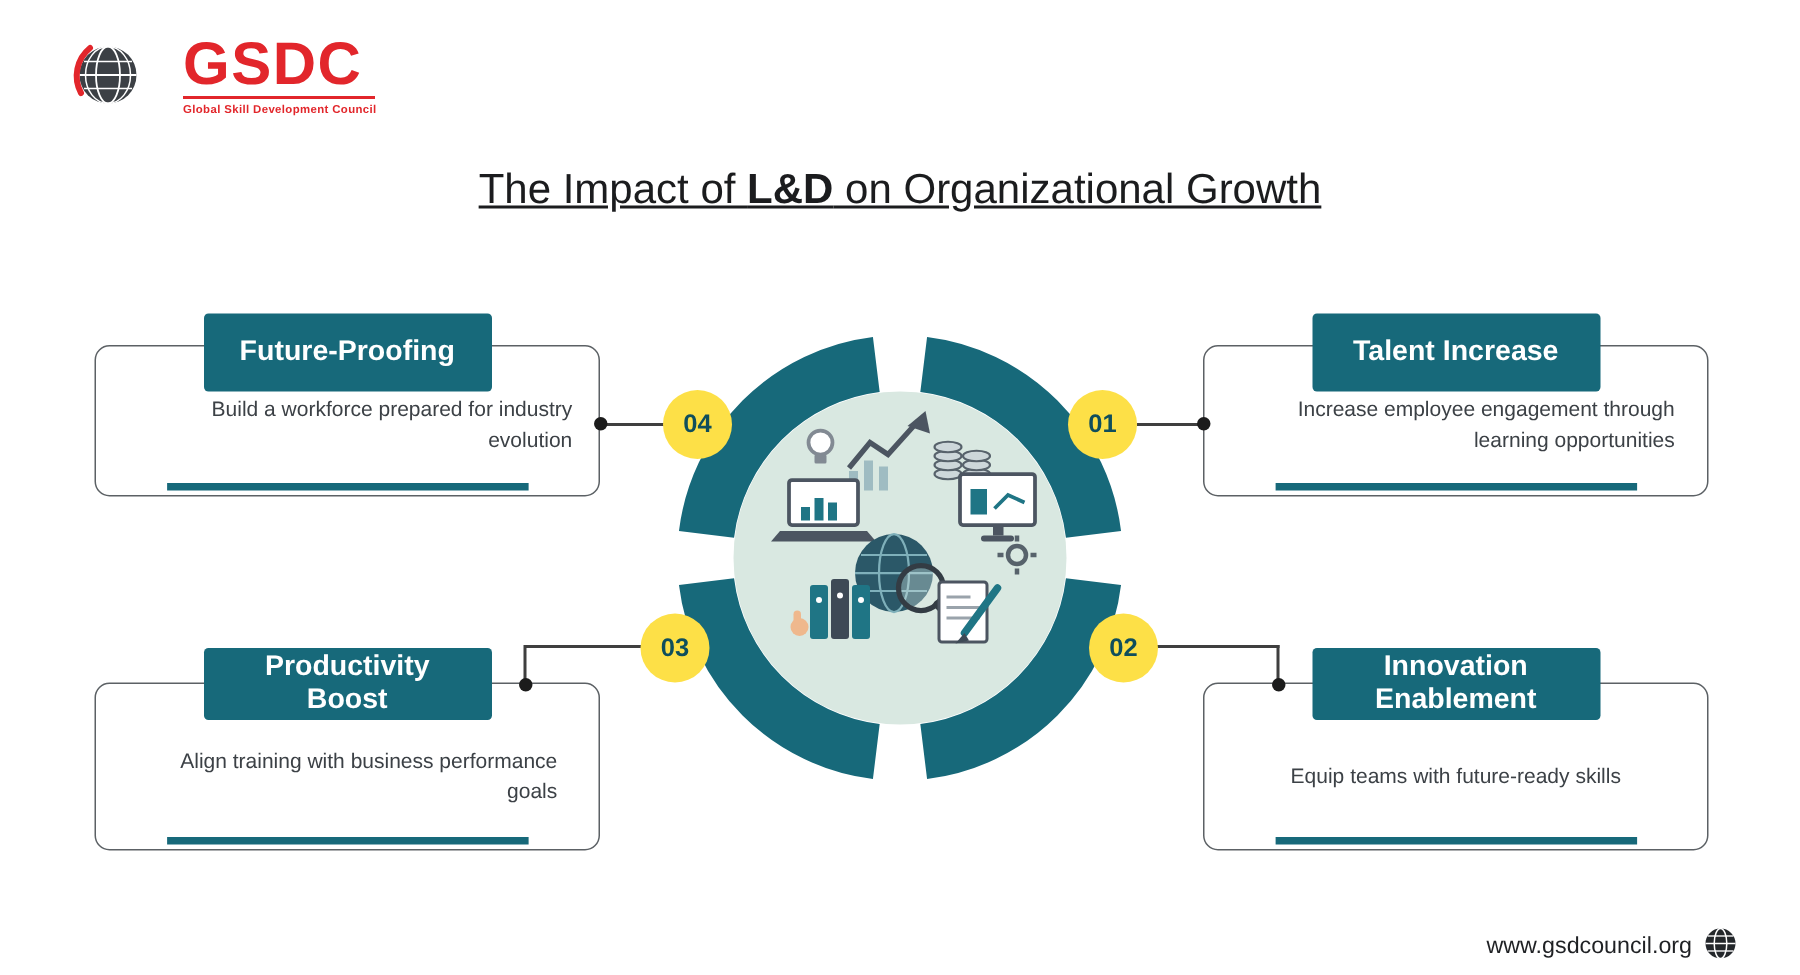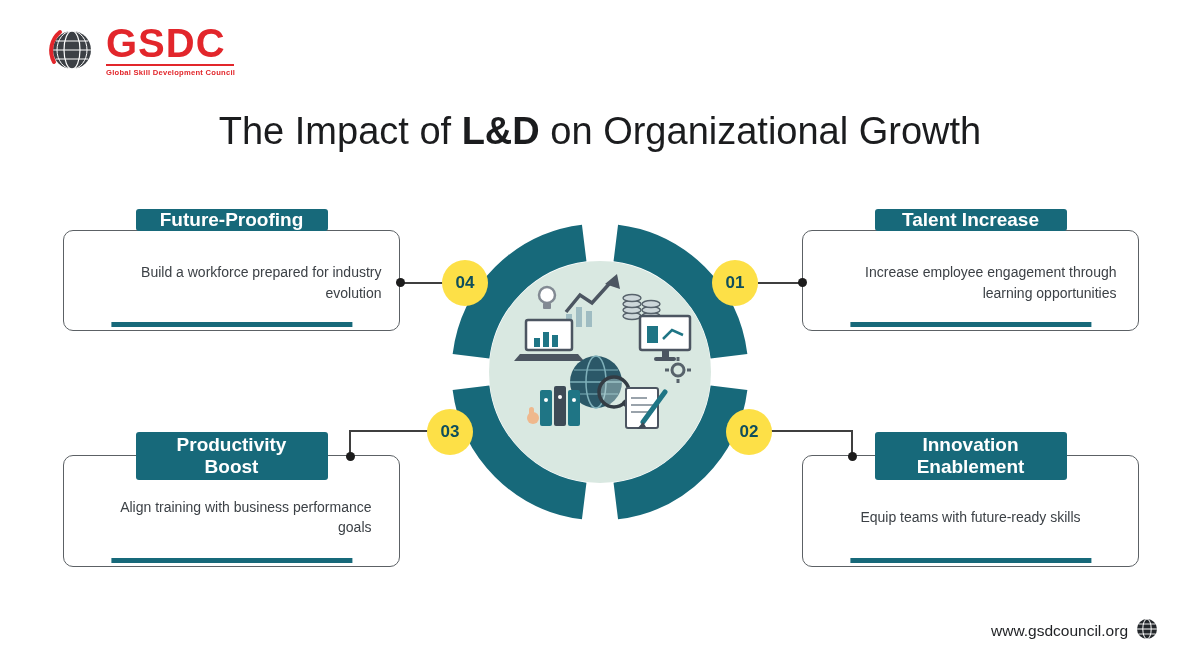--- a/index.html
+++ b/index.html
@@ -1,27 +1,27 @@
 <!DOCTYPE html>
 <html><head>
 <meta charset="utf-8">
 <style>
   html,body{margin:0;padding:0;background:#fff;}
   .stage{position:relative;width:1200px;height:650px;background:#ffffff;overflow:hidden;
          font-family:"Liberation Sans",sans-serif;}
 
   
-  .brand{position:absolute;left:46px;top:24px;display:flex;align-items:flex-start;gap:8px;}
+  .brand{position:absolute;left:46px;top:24px;display:flex;align-items:flex-start;gap:24px;}
   .brand-name{font-size:40px;font-weight:800;line-height:0.95;letter-spacing:1px;color:#e2262b;}
   .brand-rule{width:128px;height:2px;background:#e2262b;margin:2px 0 2px 0;}
   .brand-tagline{font-size:7.6px;font-weight:700;letter-spacing:0.25px;color:#e2262b;}
 
   
   .title{position:absolute;left:0;right:0;top:110px;margin:0;text-align:center;
-         font-size:38px;font-weight:500;color:#1b1c1e;}
+         font-size:28px;font-weight:500;color:#1b1c1e;text-decoration:underline;}
   .title b{font-weight:800;}
 
   
   .hub{position:absolute;left:420px;top:192px;width:360px;height:360px;}
 
   
   .badge{position:absolute;width:46px;height:46px;border-radius:50%;background:#fde047;
          color:#0f4e5c;font-weight:700;font-size:17px;display:flex;align-items:center;
          justify-content:center;z-index:6;}
   .badge.b04{left:442px;top:260px;}
@@ -47,21 +47,21 @@
   .card{position:absolute;background:#fff;border:1.4px solid #5c6165;border-radius:10px;
         box-sizing:border-box;z-index:3;}
   .card.tl{left:63px;top:230px;width:337px;height:101px;}
   .card.tr{left:802px;top:230px;width:337px;height:101px;}
   .card.bl{left:63px;top:455px;width:337px;height:112px;}
   .card.br{left:802px;top:455px;width:337px;height:112px;}
 
   .tab{position:absolute;left:50%;transform:translateX(-50%);width:192px;background:#17697a;
        color:#fff;font-weight:700;font-size:19px;text-align:center;display:flex;
        align-items:center;justify-content:center;border-radius:3px;line-height:1.15;z-index:4;}
-  .card.tl .tab,.card.tr .tab{top:-22px;height:22px;}
+  .card.tl .tab,.card.tr .tab{top:-22px;height:52px;}
   .card.bl .tab,.card.br .tab{top:-24px;height:48px;}
   .card.bl .tab span,.card.br .tab span{display:inline-block;max-width:140px;}
 
   .cbody{width:100%;height:100%;display:flex;align-items:center;justify-content:center;
          text-align:right;font-size:14px;color:#3c4146;line-height:1.45;
          box-sizing:border-box;padding:16px 14px 12px 14px;}
   .card.bl .cbody,.card.br .cbody{padding-top:24px;}
   .cbody span{display:inline-block;}
   .card.tl .cbody span{max-width:300px;}
   .card.tr .cbody span{max-width:292px;}

